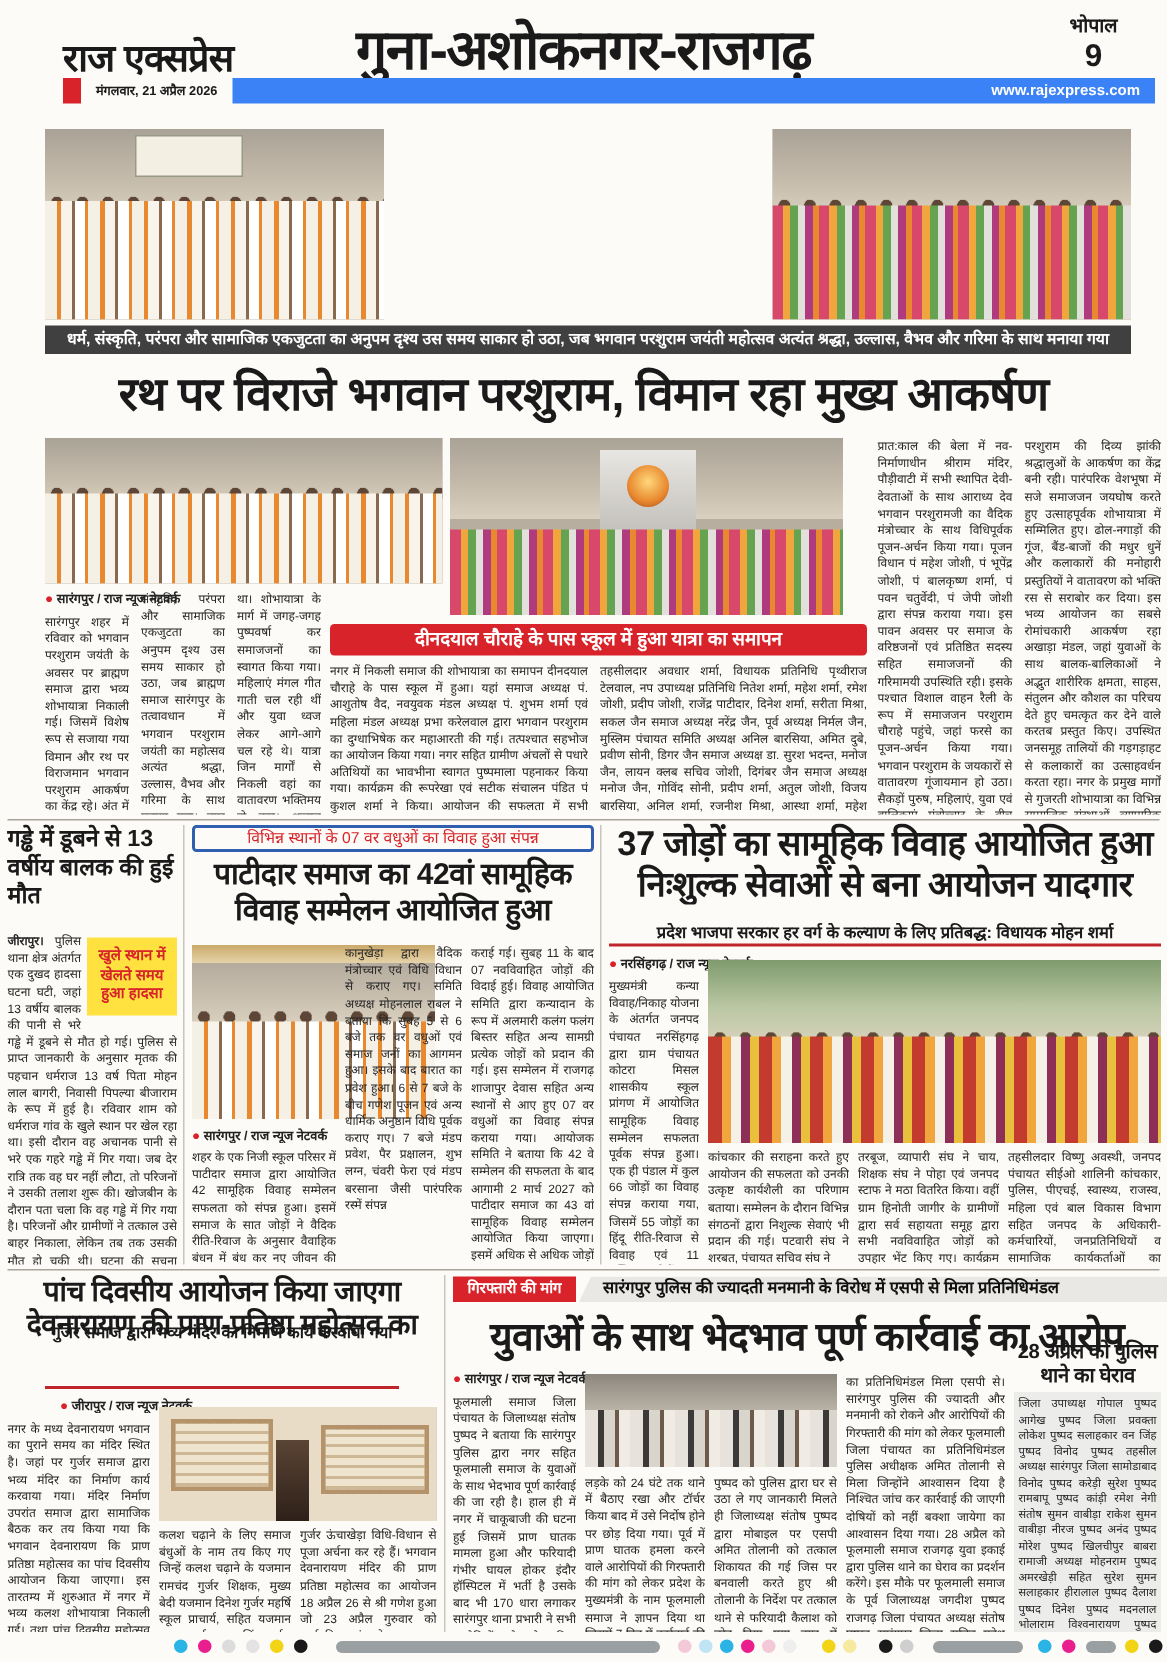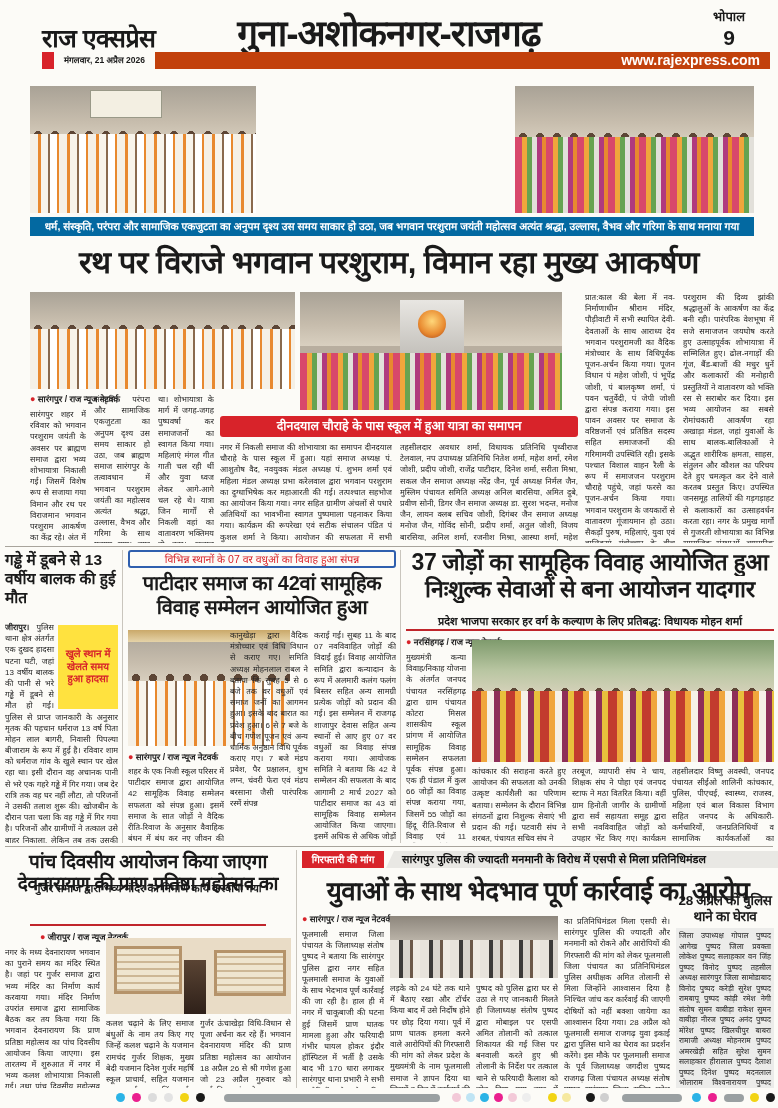--- a/index.html
+++ b/index.html
@@ -8,21 +8,21 @@
   .abs{position:absolute;}
   
   .brand{left:42px;top:20px;font-size:25px;font-weight:bold;letter-spacing:-0.5px;}
   .edition{left:120px;right:120px;top:6px;text-align:center;font-size:37px;font-weight:bold;
            letter-spacing:-1px;white-space:nowrap;overflow:hidden;}
   .city{right:14px;top:10px;width:70px;text-align:center;font-size:13px;font-weight:bold;line-height:1.1;}
   .pgnum{right:14px;top:26px;width:70px;text-align:center;font-size:21px;font-weight:bold;}
   .topbar{left:42px;right:8px;top:52px;height:17px;display:flex;align-items:stretch;}
   .topbar .sq{width:12px;background:#d8232a;}
   .topbar .date{padding:0 10px;font-size:8.5px;font-weight:bold;line-height:17px;white-space:nowrap;}
-  .topbar .fill{flex:1;background:#c2410c;color:#fff;font-size:14px;font-weight:bold;
+  .topbar .fill{flex:1;background:#3b82f6;color:#fff;font-size:10px;font-weight:bold;
                 text-align:right;line-height:17px;padding-right:10px;}
   
   .ph{position:absolute;overflow:hidden;background:#b8ae9f;}
   .ph .sky{position:absolute;left:0;right:0;top:0;height:46%;
            background:linear-gradient(180deg,#a9a296 0%,#c6bcac 60%,#d9d0c0 100%);}
   .ph .crowd-men{position:absolute;left:0;right:0;bottom:0;height:62%;
       background:repeating-linear-gradient(90deg,#f5f0e6 0 8px,#e8892f 8px 11px,#f8f4eb 11px 18px,#8a6a4e 18px 20px,#ffffff 20px 27px,#e8892f 27px 29px);}
   .ph .crowd-color{position:absolute;left:0;right:0;bottom:0;height:60%;
       background:repeating-linear-gradient(90deg,#d8486b 0 7px,#f0a63c 7px 12px,#66a351 12px 17px,#e2e0da 17px 22px,#b03a7e 22px 27px,#e8892f 27px 31px);}
   .ph .heads{position:absolute;left:0;right:0;height:13px;
@@ -41,39 +41,39 @@
   .ph .lattice{position:absolute;background:
       repeating-linear-gradient(0deg,#cdb795 0 2px,#efe5cf 2px 7px),
       repeating-linear-gradient(90deg,rgba(160,130,85,.55) 0 2px,transparent 2px 7px);
       border:3px solid #b5936a;}
   .ph .door{position:absolute;background:linear-gradient(180deg,#5a4434,#2e2019);}
   .ph .office-top{position:absolute;left:0;right:0;top:0;height:38%;
       background:linear-gradient(180deg,#8d867c,#b9b2a7);}
   .ph .office-people{position:absolute;left:0;right:0;bottom:0;height:62%;
       background:repeating-linear-gradient(90deg,#e7e3dc 0 9px,#3c3a38 9px 13px,#d9d4cc 13px 20px,#6d5a4a 20px 23px,#f0ece4 23px 30px);}
   
-  .capband{left:30px;right:24px;top:217px;height:19px;background:#0369a1;color:#fff;
+  .capband{left:30px;right:24px;top:217px;height:19px;background:#404040;color:#fff;
            font-size:10.5px;font-weight:bold;text-align:center;line-height:19px;
            white-space:nowrap;overflow:hidden;}
   .mainhead{left:8px;right:8px;top:240px;text-align:center;font-size:31px;font-weight:bold;
             letter-spacing:-0.5px;white-space:nowrap;overflow:hidden;}
   .redbanner{background:#d8232a;color:#fff;font-weight:bold;font-size:12.5px;text-align:center;
              border-radius:3px;}
   .kickerbox{border:2px solid #2f5fae;color:#d8232a;font-weight:normal;font-size:10.5px;
              text-align:center;border-radius:3px;white-space:nowrap;overflow:hidden;}
   .h2c{font-weight:bold;text-align:center;line-height:1.18;letter-spacing:-0.3px;}
   .deck{font-weight:bold;font-size:11px;text-align:center;white-space:nowrap;overflow:hidden;}
   .redrule{background:#c0252b;height:2px;}
   .byline{font-size:8.5px;font-weight:bold;color:#222;white-space:nowrap;overflow:hidden;}
   .byline .dot{color:#d8232a;font-size:9px;}
   
   .col{font-size:8px;line-height:1.4;text-align:justify;overflow:hidden;color:#262626;}
   .col b{font-weight:bold;}
   .ybox{float:right;width:56px;margin:3px 0 3px 4px;background:#ffe23f;color:#d8232a;
-        font-weight:bold;font-size:10px;line-height:1.25;text-align:center;padding:23px 2px;}
+        font-weight:bold;font-size:10px;line-height:1.25;text-align:center;padding:7px 2px;}
   .vdiv{width:1px;background:#c9c5bd;}
   .hdiv{height:1px;background:#a8a49c;}
   .graybox{background:#ececea;}
   
   .plabel{background:#d8232a;color:#fff;font-weight:bold;font-size:10px;text-align:center;line-height:17px;}
   .pkicker{background:#e9e8e4;color:#111;font-weight:bold;font-size:11px;line-height:17px;
            padding-left:16px;clip-path:polygon(8px 0,100% 0,100% 100%,0 100%);
            white-space:nowrap;overflow:hidden;}
   
   .regrow{left:0;right:0;top:1092px;height:12px;}

